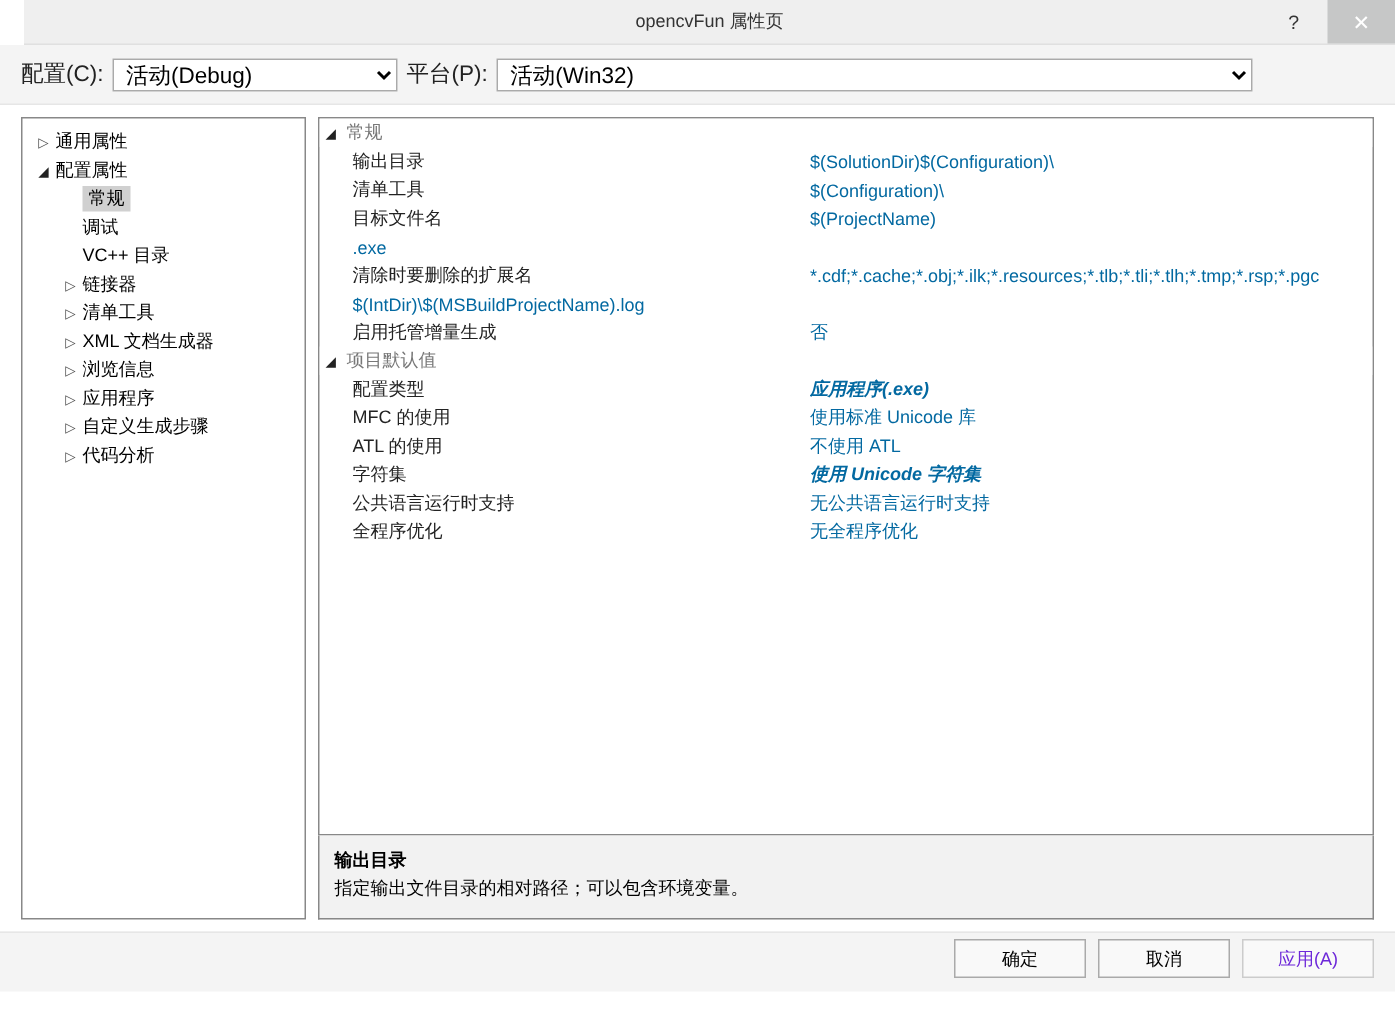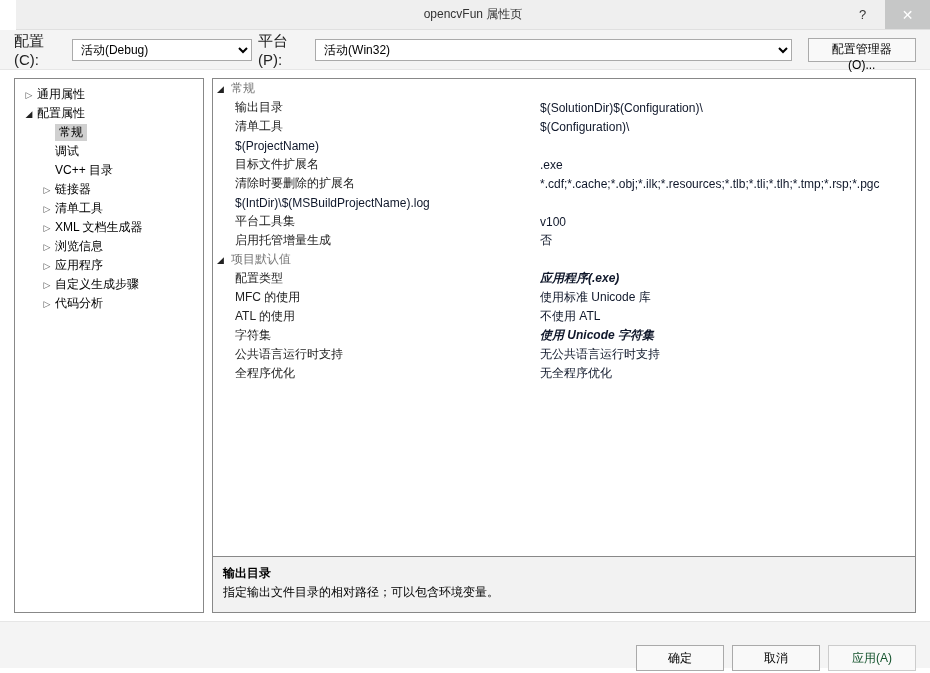--- a/index.html
+++ b/index.html
@@ -58,21 +58,21 @@
       border-bottom: 1px solid #e6e6e6;
     }
     .toolbar label {
       color: #222;
       font-size: 15px;
     }
     .combo {
       height: 22px;
       border: 1px solid #aaa;
       background: #fff;
-      font-size: 12px;
+      font-size: 15px;
       padding: 1px 4px;
       font-family: inherit;
     }
     .combo-config { width: 190px; }
     .combo-platform { width: 504px; margin-right: 10px; }
     .btn-config-mgr {
       height: 24px;
       padding: 2px 12px;
       border: 1px solid #aaa;
       background: #f9f9f9;
@@ -150,55 +150,55 @@
     }
     .prop-name {
       width: 305px;
       color: #222;
       overflow: hidden;
       text-overflow: ellipsis;
       white-space: nowrap;
     }
     .prop-value {
       flex: 1;
-      color: #0f172a;
+      color: #0369a1;
       overflow: hidden;
       text-overflow: ellipsis;
       white-space: nowrap;
       padding-right: 6px;
     }
     .prop-value.bold { font-weight: 700; font-style: italic; }
     .desc-panel {
       border: 1px solid #888;
       border-top: none;
       background: #f2f2f2;
       padding: 8px 10px;
       height: 56px;
     }
     .desc-title { font-weight: 700; margin-bottom: 2px; }
     .bottom-bar {
       height: 40px;
-      padding: 23px 14px;
+      padding: 4px 14px;
       display: flex;
       justify-content: flex-end;
       gap: 8px;
       background: #f4f4f4;
       border-top: 1px solid #e6e6e6;
     }
     .btn {
       width: 88px;
       height: 26px;
       border: 1px solid #aaa;
       background: #f9f9f9;
       font-size: 12px;
       font-family: inherit;
       cursor: pointer;
     }
     .btn.disabled {
-      color: #14532d;
+      color: #6d28d9;
       border-color: #ccc;
       cursor: default;
     }
   </style>
 </head>
 <body>
 
 <div class="titlebar">
   <span class="titlebar-title">opencvFun 属性页</span>
   <div class="titlebar-controls">
@@ -213,21 +213,20 @@
 
 <div class="toolbar">
   <label>配置(C):</label>
   <select class="combo combo-config">
     <option>活动(Debug)</option>
   </select>
   <label>平台(P):</label>
   <select class="combo combo-platform">
     <option>活动(Win32)</option>
   </select>
-  <button class="btn-config-mgr">配置管理器(O)...</button>
 </div>
 
 <div class="main-area">
   <div class="tree-panel" id="tree-root">
       <div class="tree-node">
         <span class="tree-indent" style="width: 0px;"></span>
         <span class="tree-arrow">▷</span>
         <span class="tree-label">通用属性</span>
       </div>
       <div class="tree-node">
@@ -295,36 +294,32 @@
         </div>
         <div class="prop-row">
           <div class="prop-name">输出目录</div>
           <div class="prop-value">$(SolutionDir)$(Configuration)\</div>
         </div>
         <div class="prop-row">
           <div class="prop-name">清单工具</div>
           <div class="prop-value">$(Configuration)\</div>
         </div>
         <div class="prop-row">
+          <div class="prop-name">目标文件名</div>
           <div class="prop-value">$(ProjectName)</div>
         </div>
         <div class="prop-row">
-          <div class="prop-name">目标文件扩展名</div>
           <div class="prop-value">.exe</div>
         </div>
         <div class="prop-row">
           <div class="prop-name">清除时要删除的扩展名</div>
           <div class="prop-value">*.cdf;*.cache;*.obj;*.ilk;*.resources;*.tlb;*.tli;*.tlh;*.tmp;*.rsp;*.pgc</div>
         </div>
         <div class="prop-row">
           <div class="prop-value">$(IntDir)\$(MSBuildProjectName).log</div>
-        </div>
-        <div class="prop-row">
-          <div class="prop-name">平台工具集</div>
-          <div class="prop-value">v100</div>
         </div>
         <div class="prop-row">
           <div class="prop-name">启用托管增量生成</div>
           <div class="prop-value">否</div>
         </div>
         <div class="prop-group-header">
           <span class="collapse-icon">◢</span>
           <span>项目默认值</span>
         </div>
         <div class="prop-row">

